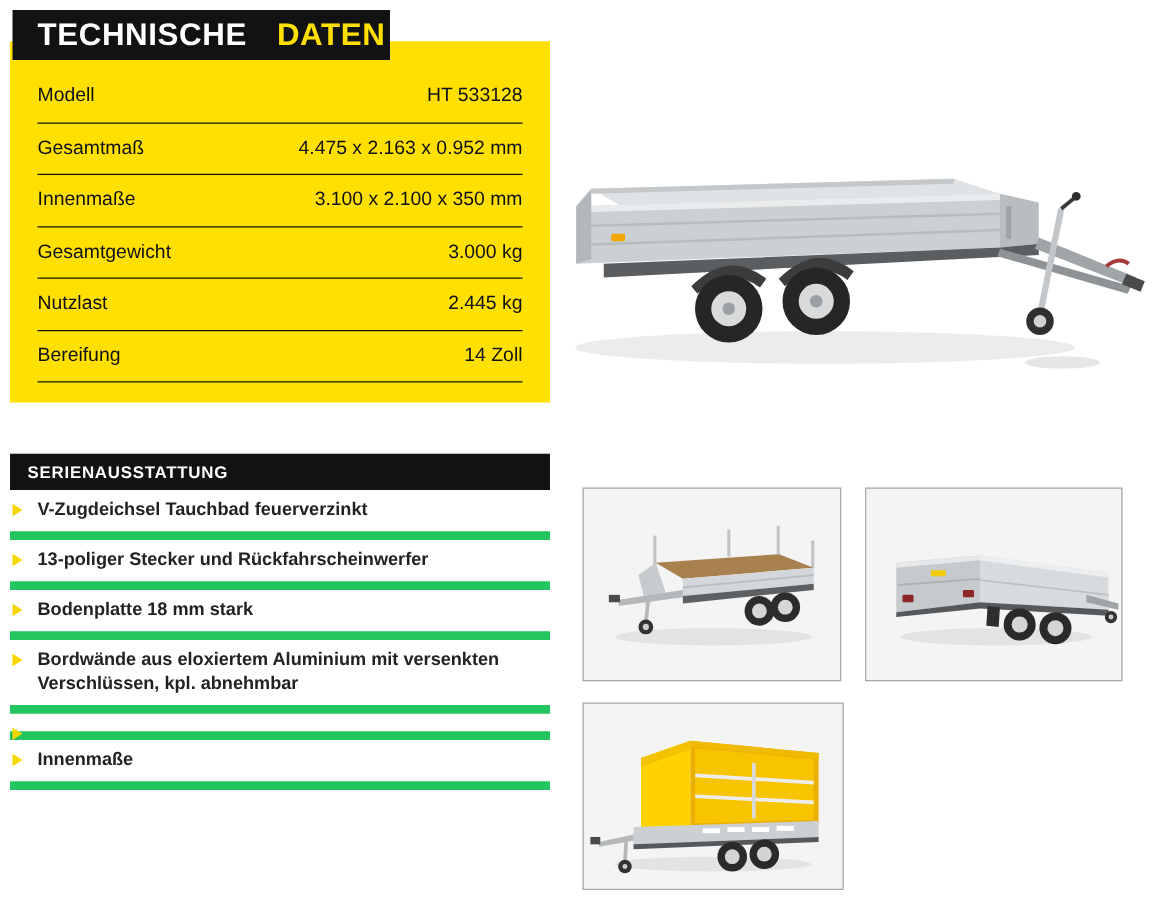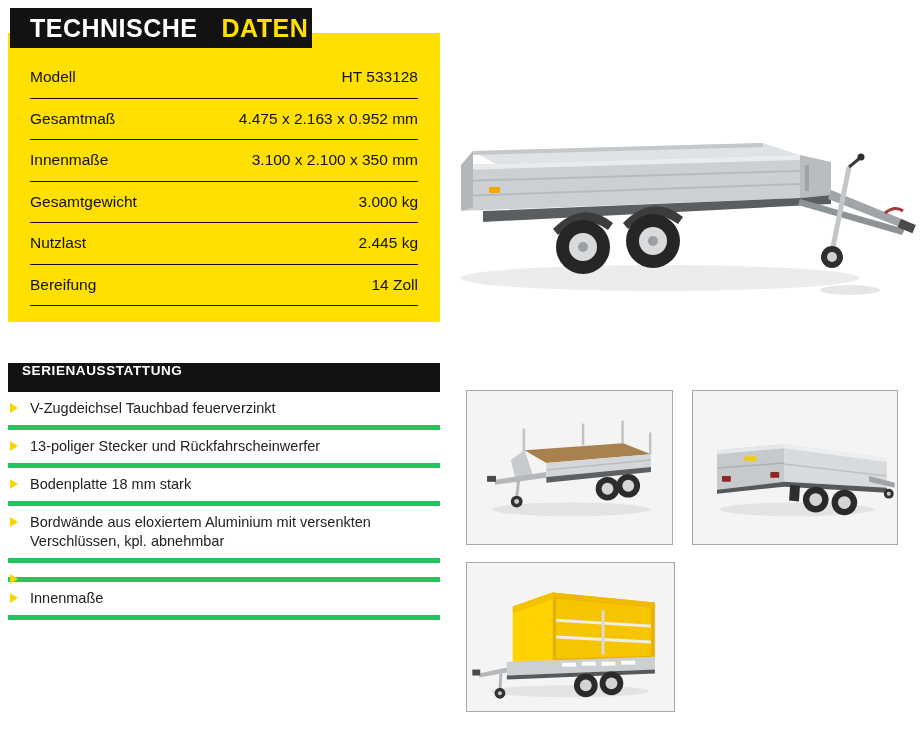--- a/index.html
+++ b/index.html
@@ -25,30 +25,30 @@
   }
   .spec-row{
     height:40.5px;display:flex;justify-content:space-between;align-items:center;
     border-bottom:1.5px solid #111111;font-size:15.5px;color:#111;
   }
   .spec-row .lbl{text-align:center;}
   .spec-row .val{text-align:right;}
   
   .equip-bar{
     position:absolute;left:8px;top:363px;width:432px;height:29px;
-    background:#121212;color:#ffffff;display:flex;
+    background:#121212;color:#ffffff;display:flex;align-items:center;
     padding-left:14px;box-sizing:border-box;
     font-size:13.5px;font-weight:bold;letter-spacing:0.6px;
   }
   .equip-list{
     position:absolute;left:8px;top:392px;width:432px;list-style:none;margin:0;padding:0;
   }
   .equip-item{
-    position:relative;padding:7px 4px 7px 22px;border-bottom:5px solid #22c55e;
-    font-size:14.5px;line-height:19px;color:#222;
+    position:relative;padding:7px 4px 7px 22px;border-bottom:7px solid #22c55e;
+    font-size:14.5px;line-height:19px;color:#222;font-weight:bold;
   }
   .bullet{
     position:absolute;left:2px;top:11px;width:0;height:0;
     border-left:8px solid #F7D500;border-top:5.5px solid transparent;border-bottom:5.5px solid transparent;
   }
   
   .main-photo{
     position:absolute;left:455px;top:95px;width:468px;height:215px;background:#ffffff;
   }
   .thumb{

